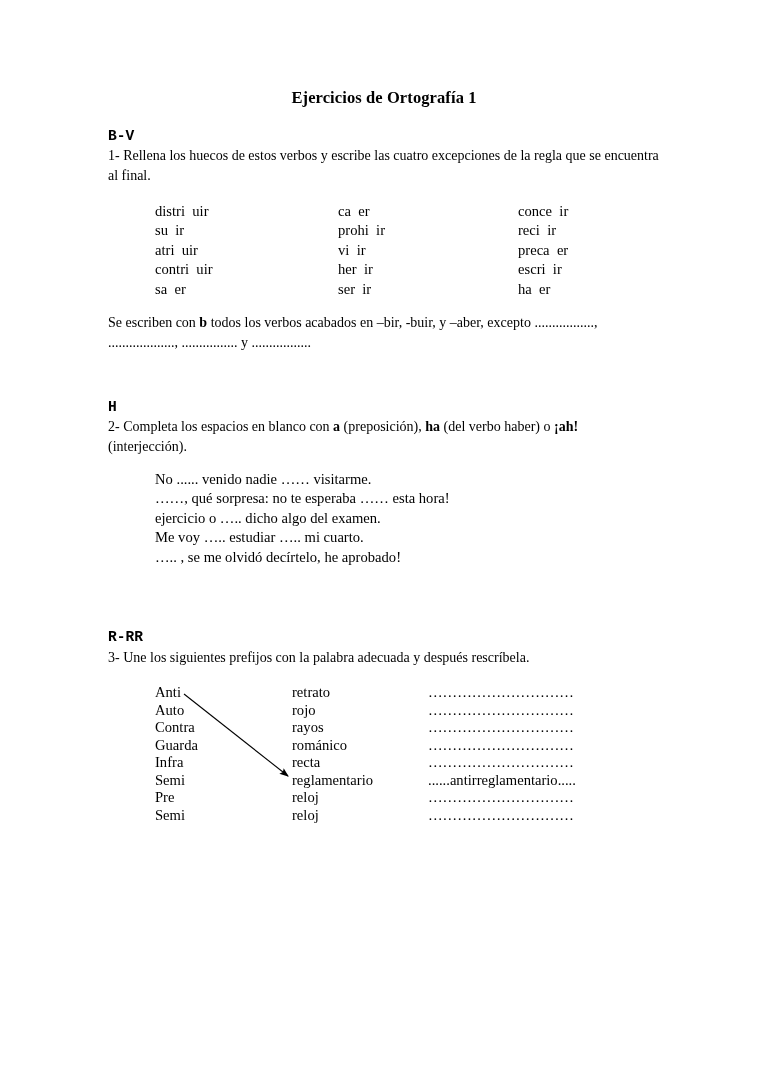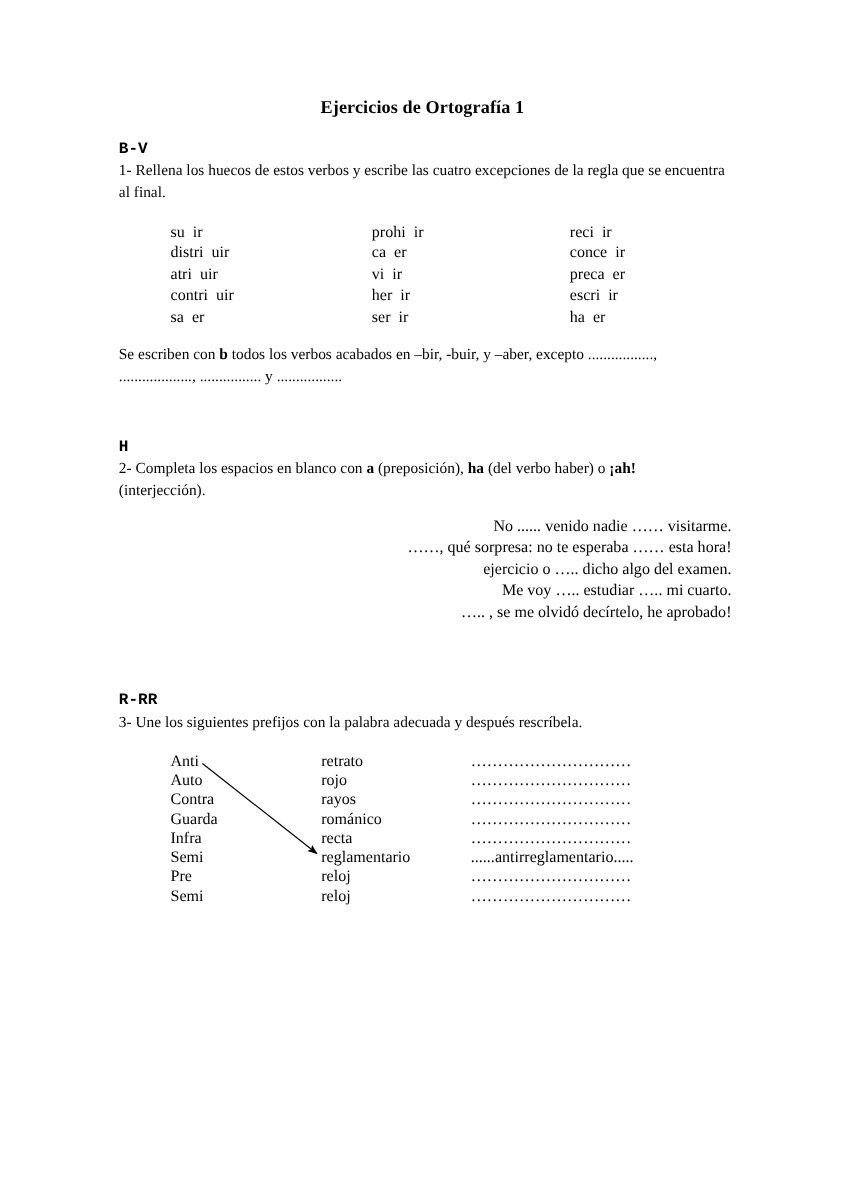--- a/index.html
+++ b/index.html
@@ -89,21 +89,20 @@
   }
 
   
   .sentences {
     position: absolute;
     left: 155px;
     top: 470px;
     width: 510px;
     font-size: 14.6px;
     line-height: 19.4px;
-    text-align: right;
   }
   .sentences p {
     margin: 0;
     padding: 0;
   }
 
   
   .prefix-grid {
     position: absolute;
     left: 155px;
@@ -149,28 +148,28 @@
 <div class="page">
 
   <div class="doc-title">Ejercicios de Ortografía  1</div>
 
   <div class="block section-head" style="top:127px;">B-V</div>
 
   <div class="block para" style="top:146px;">1- Rellena los huecos de estos verbos y escribe las cuatro excepciones de la regla que se encuentra al final.</div>
 
   <div class="verb-grid">
     <div class="verb-row">
+      <span class="c1">distri  uir</span>
+      <span class="c2">ca  er</span>
+      <span class="c3">conce  ir</span>
+    </div>
+    <div class="verb-row">
       <span class="c1">su  ir</span>
       <span class="c2">prohi  ir</span>
       <span class="c3">reci  ir</span>
-    </div>
-    <div class="verb-row">
-      <span class="c1">distri  uir</span>
-      <span class="c2">ca  er</span>
-      <span class="c3">conce  ir</span>
     </div>
     <div class="verb-row">
       <span class="c1">atri  uir</span>
       <span class="c2">vi  ir</span>
       <span class="c3">preca  er</span>
     </div>
     <div class="verb-row">
       <span class="c1">contri  uir</span>
       <span class="c2">her  ir</span>
       <span class="c3">escri  ir</span>

